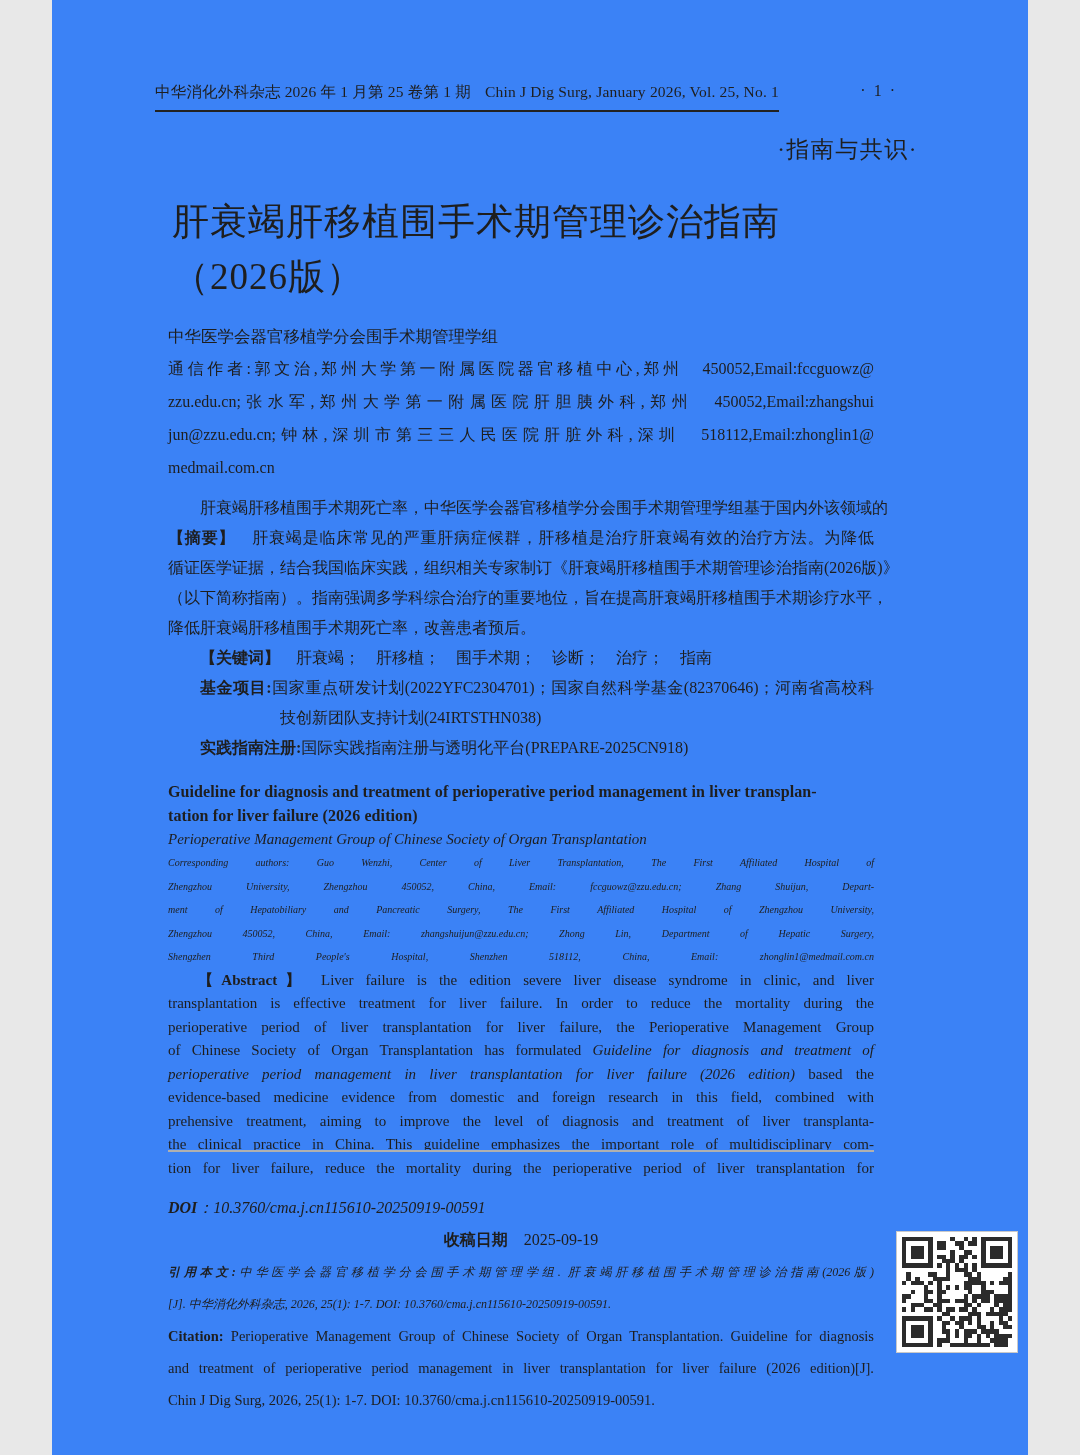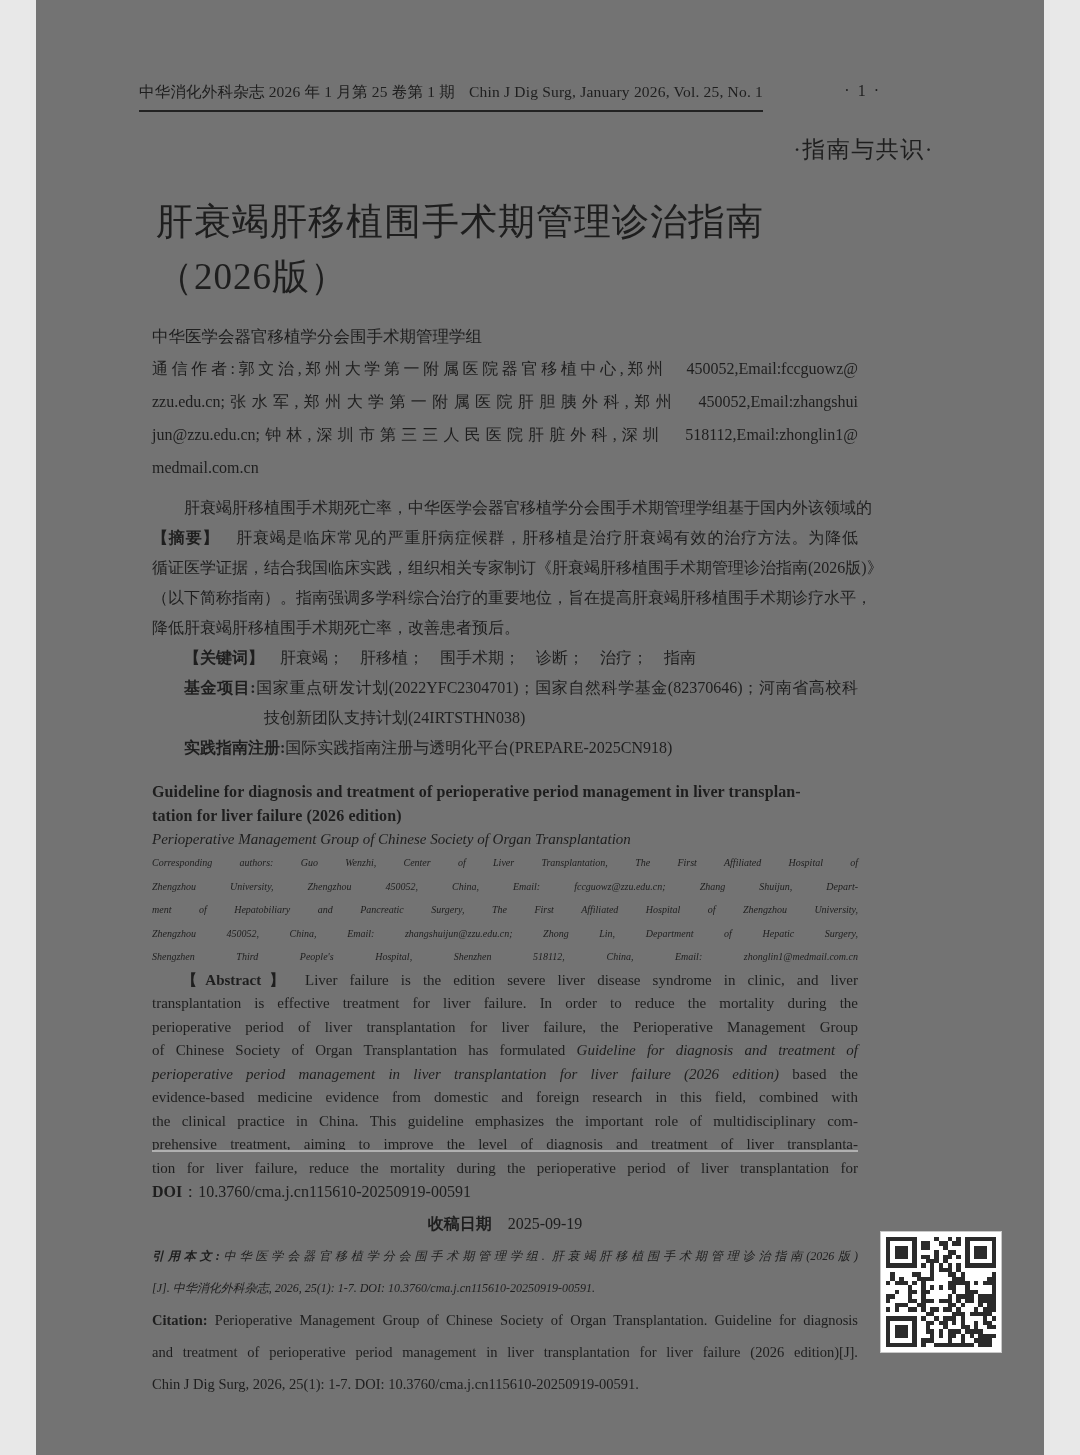--- a/index.html
+++ b/index.html
@@ -1,24 +1,23 @@
 <!DOCTYPE html>
 <html lang="zh"><head>
 <meta charset="utf-8">
 <style>
   html,body{margin:0;padding:0;background:#e8e8e8;}
   .page{
     position:relative;
     width:976px;height:1455px;
     margin:0 auto;
-    background:#737373;
+    background:#3b82f6;
     color:#1e1e1e;
     font-family:"Liberation Serif","DejaVu Serif",serif;
     overflow:hidden;
-    padding-left:32px;
   }
   
   .masthead{position:absolute;left:103px;top:82px;width:860px;}
   .masthead-left{
     display:inline-block;
     font-size:15.5px;
     letter-spacing:.2px;
     padding-bottom:7px;
     border-bottom:2px solid #222;
     white-space:nowrap;
@@ -52,21 +51,21 @@
   .en-title{font-size:16px;line-height:24px;font-weight:700;letter-spacing:.1px;}
   .en-group{font-size:15px;line-height:23px;font-style:italic;}
   .corr-en{font-size:10px;line-height:23.5px;font-style:italic;}
   .abstract-en{font-size:15px;line-height:23.5px;}
   .abstract-en .rline:first-child{text-indent:2em;}
   
   .footer{
     position:absolute;left:116px;top:1150px;width:706px;
     border-top:2px solid #b0b0b0;
   }
-  .doi-row{margin-top:24px;font-size:16px;line-height:32px;}
+  .doi-row{margin-top:40px;font-size:16px;line-height:32px;font-style:italic;}
   .received-row{font-size:16px;line-height:32px;text-align:center;}
   .cite-cn{font-size:12px;line-height:32px;font-style:italic;}
   .cite-en{font-size:14.5px;line-height:32px;}
   
   .qr-box{
     position:absolute;left:844px;top:1231px;
     width:110px;height:110px;
     background:#fff;border:1px solid #c9c9c9;
     padding:5px;
   }
@@ -136,22 +135,22 @@
           <div class="rline">Zhengzhou 450052, China, Email: zhangshuijun@zzu.edu.cn; Zhong Lin, Department of Hepatic Surgery,</div>
           <div class="rline">Shengzhen Third People's Hospital, Shenzhen 518112, China, Email: zhonglin1@medmail.com.cn</div>
         </div>
       <div class="abstract-en jl-all">
           <div class="rline"><span class="seg-b">【Abstract】</span><span>  Liver failure is the edition severe liver disease syndrome in clinic, and liver</span></div>
           <div class="rline"><span>transplantation is effective treatment for liver failure. In order to reduce the mortality during the</span></div>
           <div class="rline"><span>perioperative period of liver transplantation for liver failure, the Perioperative Management Group</span></div>
           <div class="rline"><span>of Chinese Society of Organ Transplantation has formulated </span><span class="seg-i">Guideline for diagnosis and treatment of</span></div>
           <div class="rline"><span class="seg-i">perioperative period management in liver transplantation for liver failure (2026 edition)</span><span> based the</span></div>
           <div class="rline"><span>evidence-based medicine evidence from domestic and foreign research in this field, combined with</span></div>
+          <div class="rline"><span>prehensive treatment, aiming to improve the level of diagnosis and treatment of liver transplanta-</span></div>
           <div class="rline"><span>the clinical practice in China. This guideline emphasizes the important role of multidisciplinary com-</span></div>
-          <div class="rline"><span>prehensive treatment, aiming to improve the level of diagnosis and treatment of liver transplanta-</span></div>
           <div class="rline"><span>tion for liver failure, reduce the mortality during the perioperative period of liver transplantation for</span></div>
         </div>
     </div>
   </div>
 
   <div class="footer">
     <div class="doi-row">
         <div class="rline"><span class="seg-b">DOI</span><span>：10.3760/cma.j.cn115610-20250919-00591</span></div>
       </div>
     <div class="received-row">

